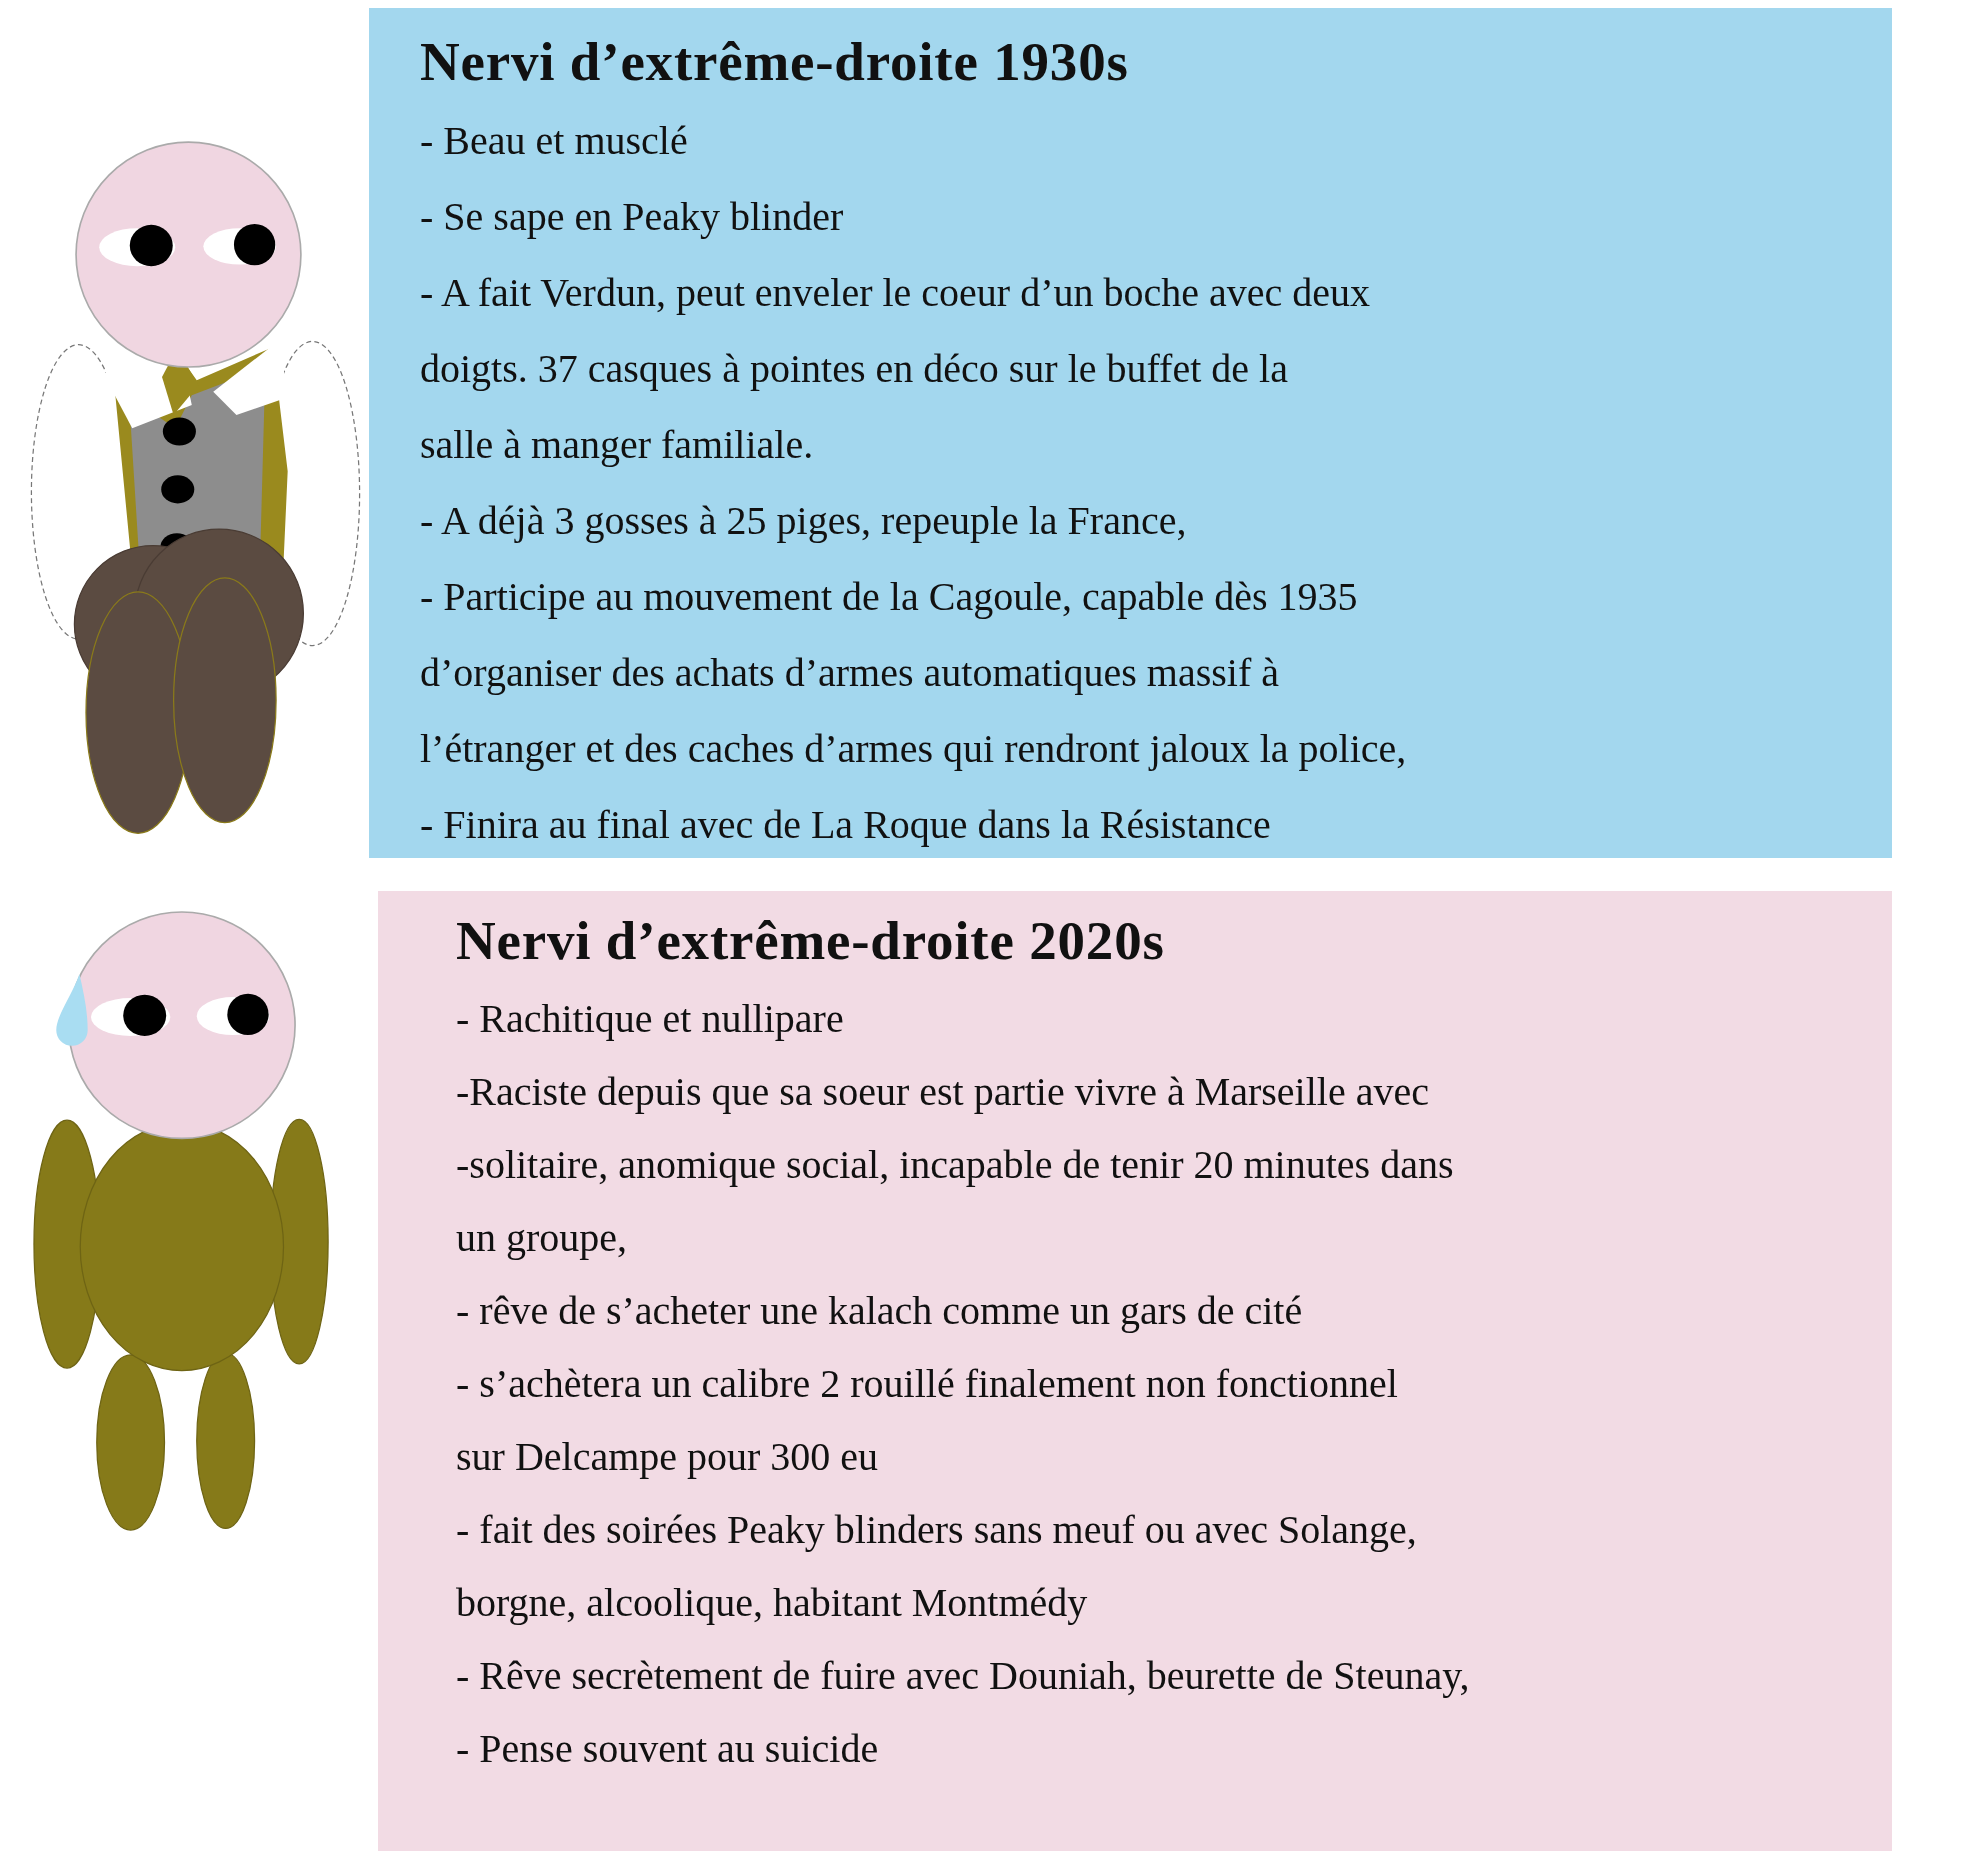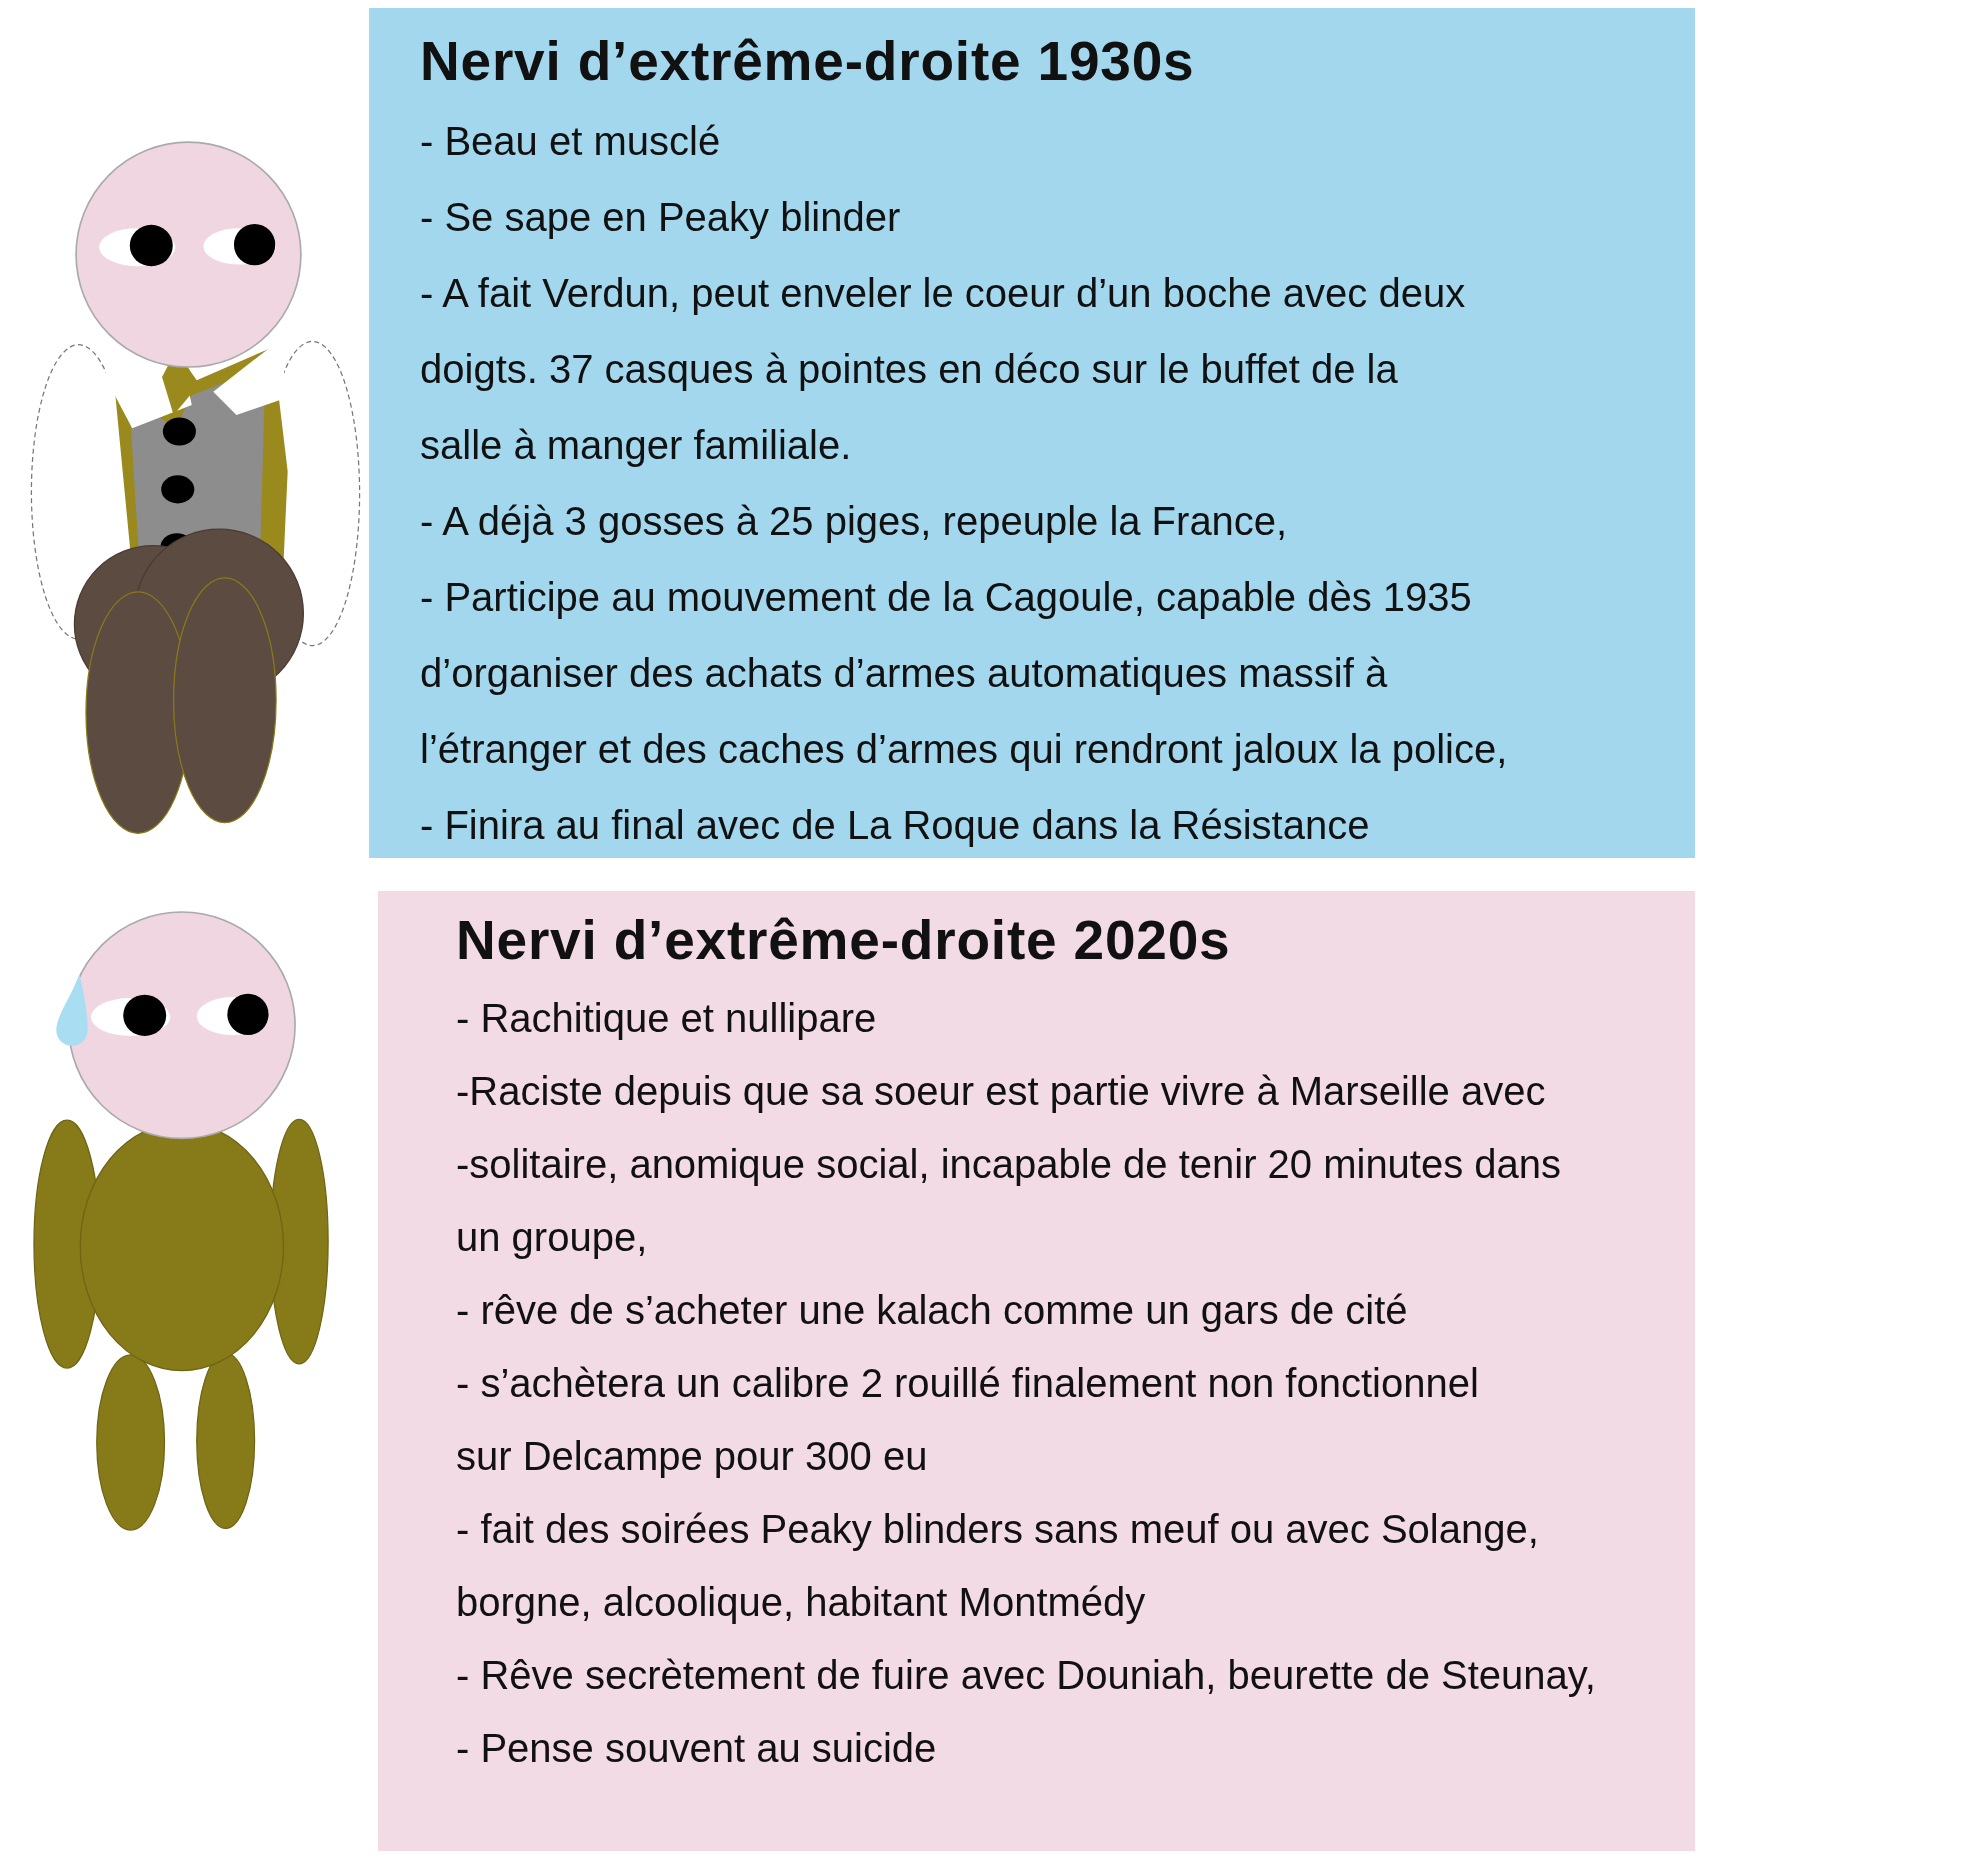--- a/index.html
+++ b/index.html
@@ -1,22 +1,22 @@
 <!DOCTYPE html>
 <html style="font-size:13.2px"><head>
 <meta charset="utf-8">
 <style>
   html, body { margin: 0; padding: 0; background: #ffffff; }
   .canvas {
     position: relative;
-    width: 1695px;
+    width: 1892px;
     height: 1875px;
     background: #ffffff;
     overflow: hidden;
-    font-family: Liberation Sans, sans-serif;
+    font-family: Liberation Serif, serif;
     color: #111111;
   }
   .panel {
     position: absolute;
     overflow: hidden;
     box-sizing: border-box;
   }
   .panel.blue {
     left: 369px; top: 8.3px;
     width: 1567px; height: 850px;

